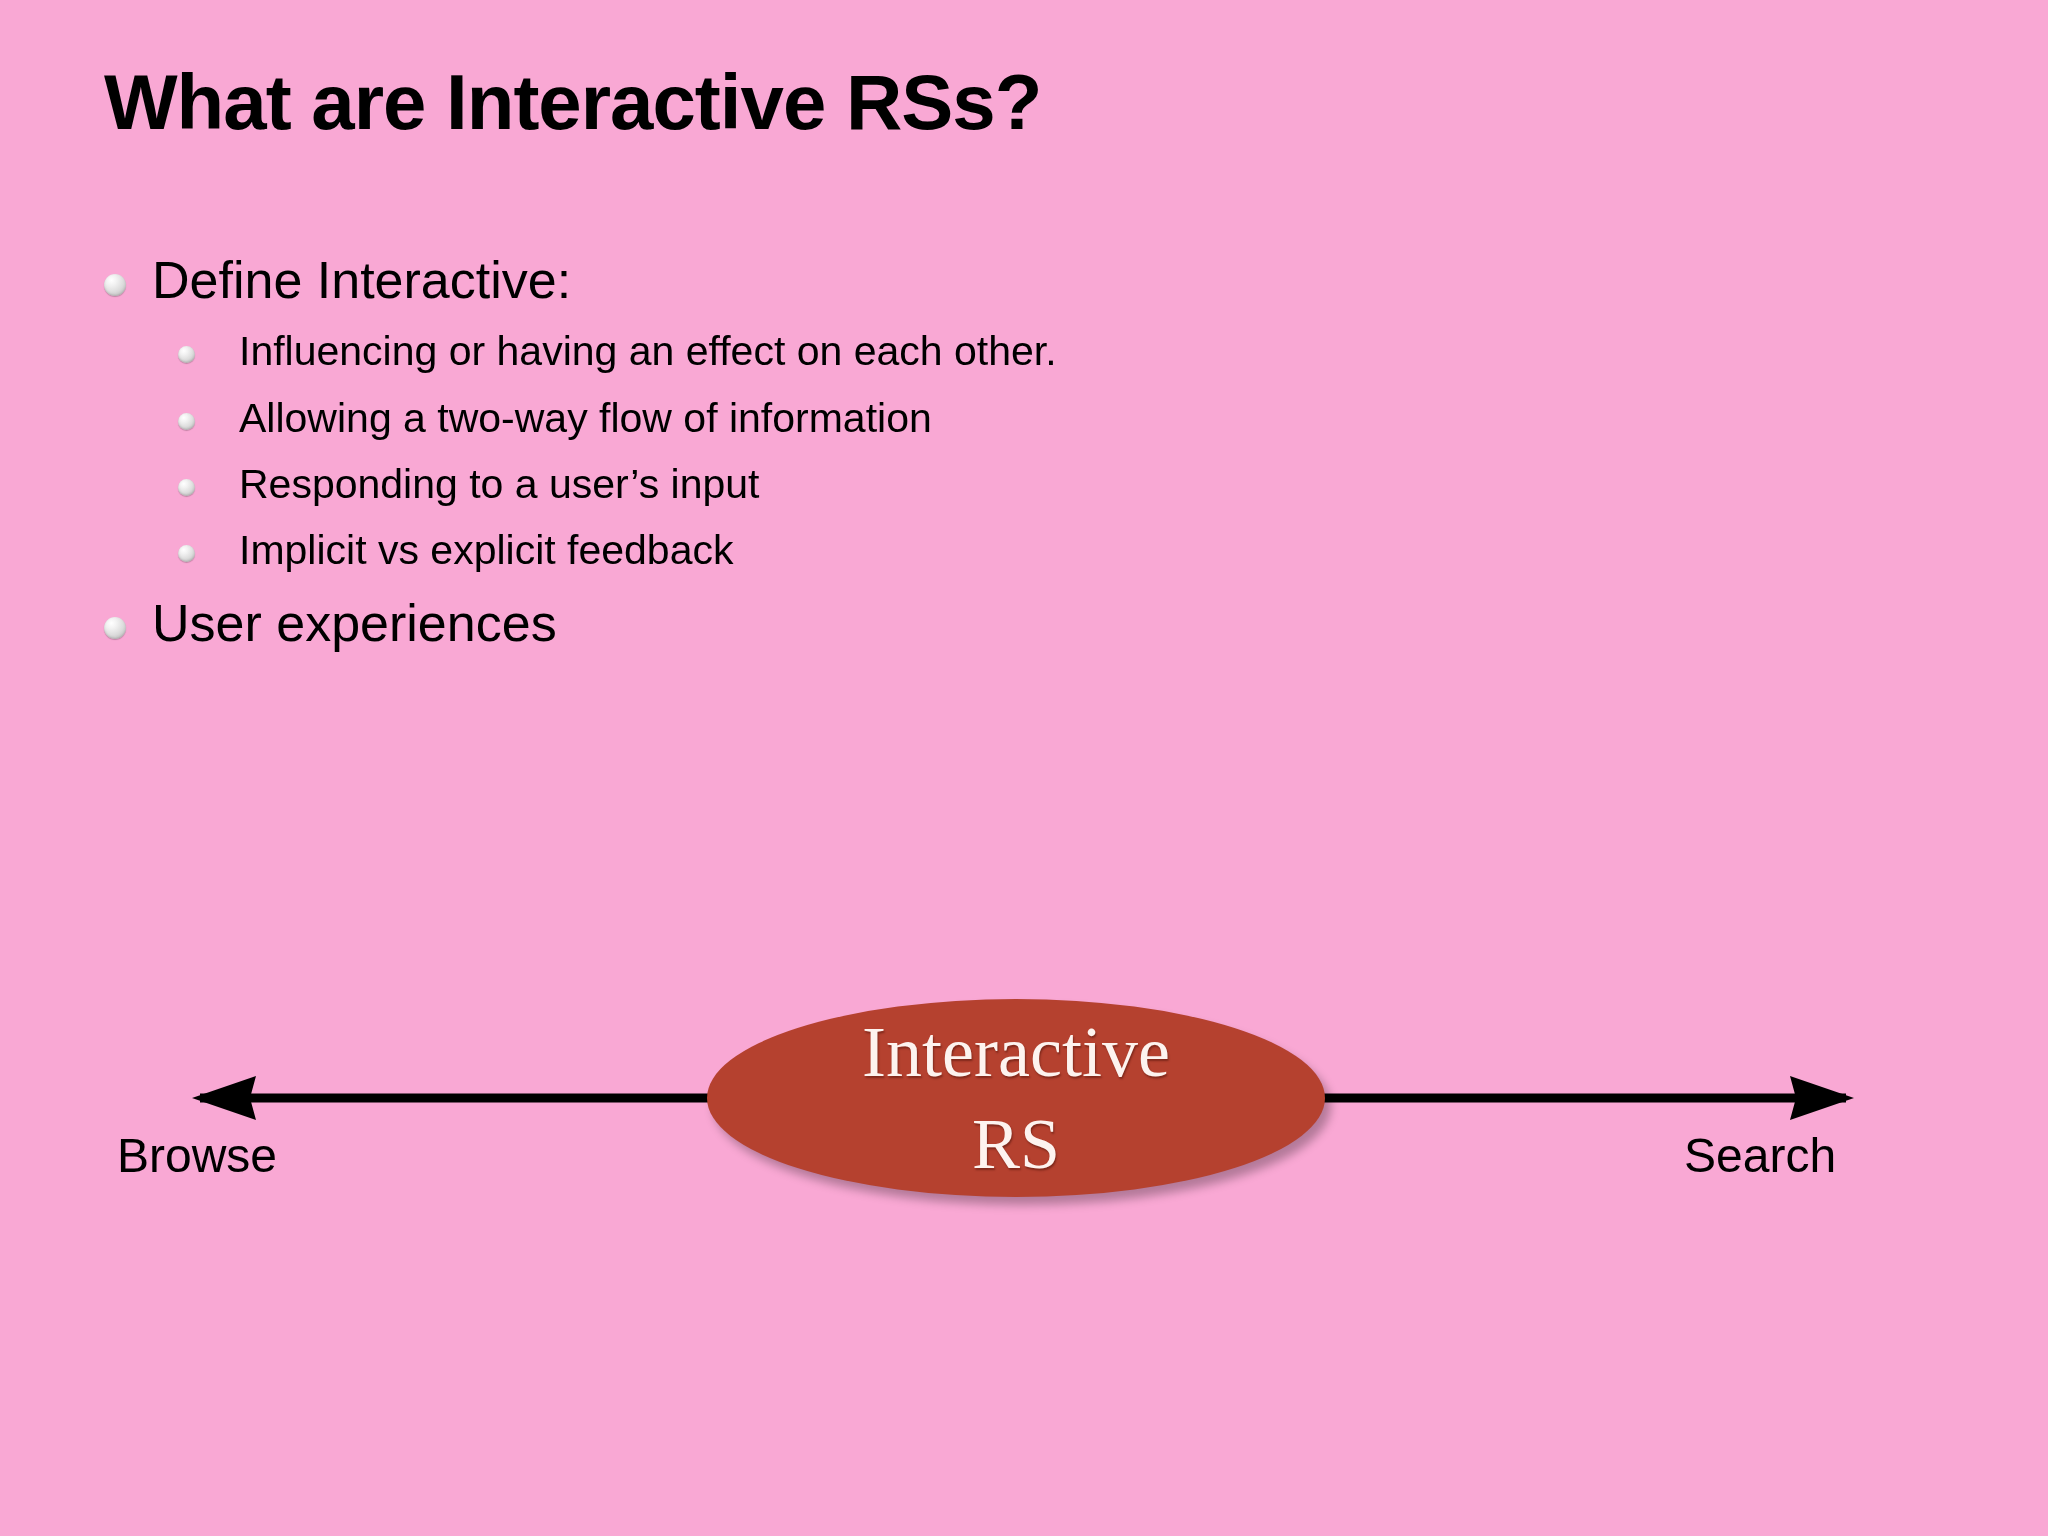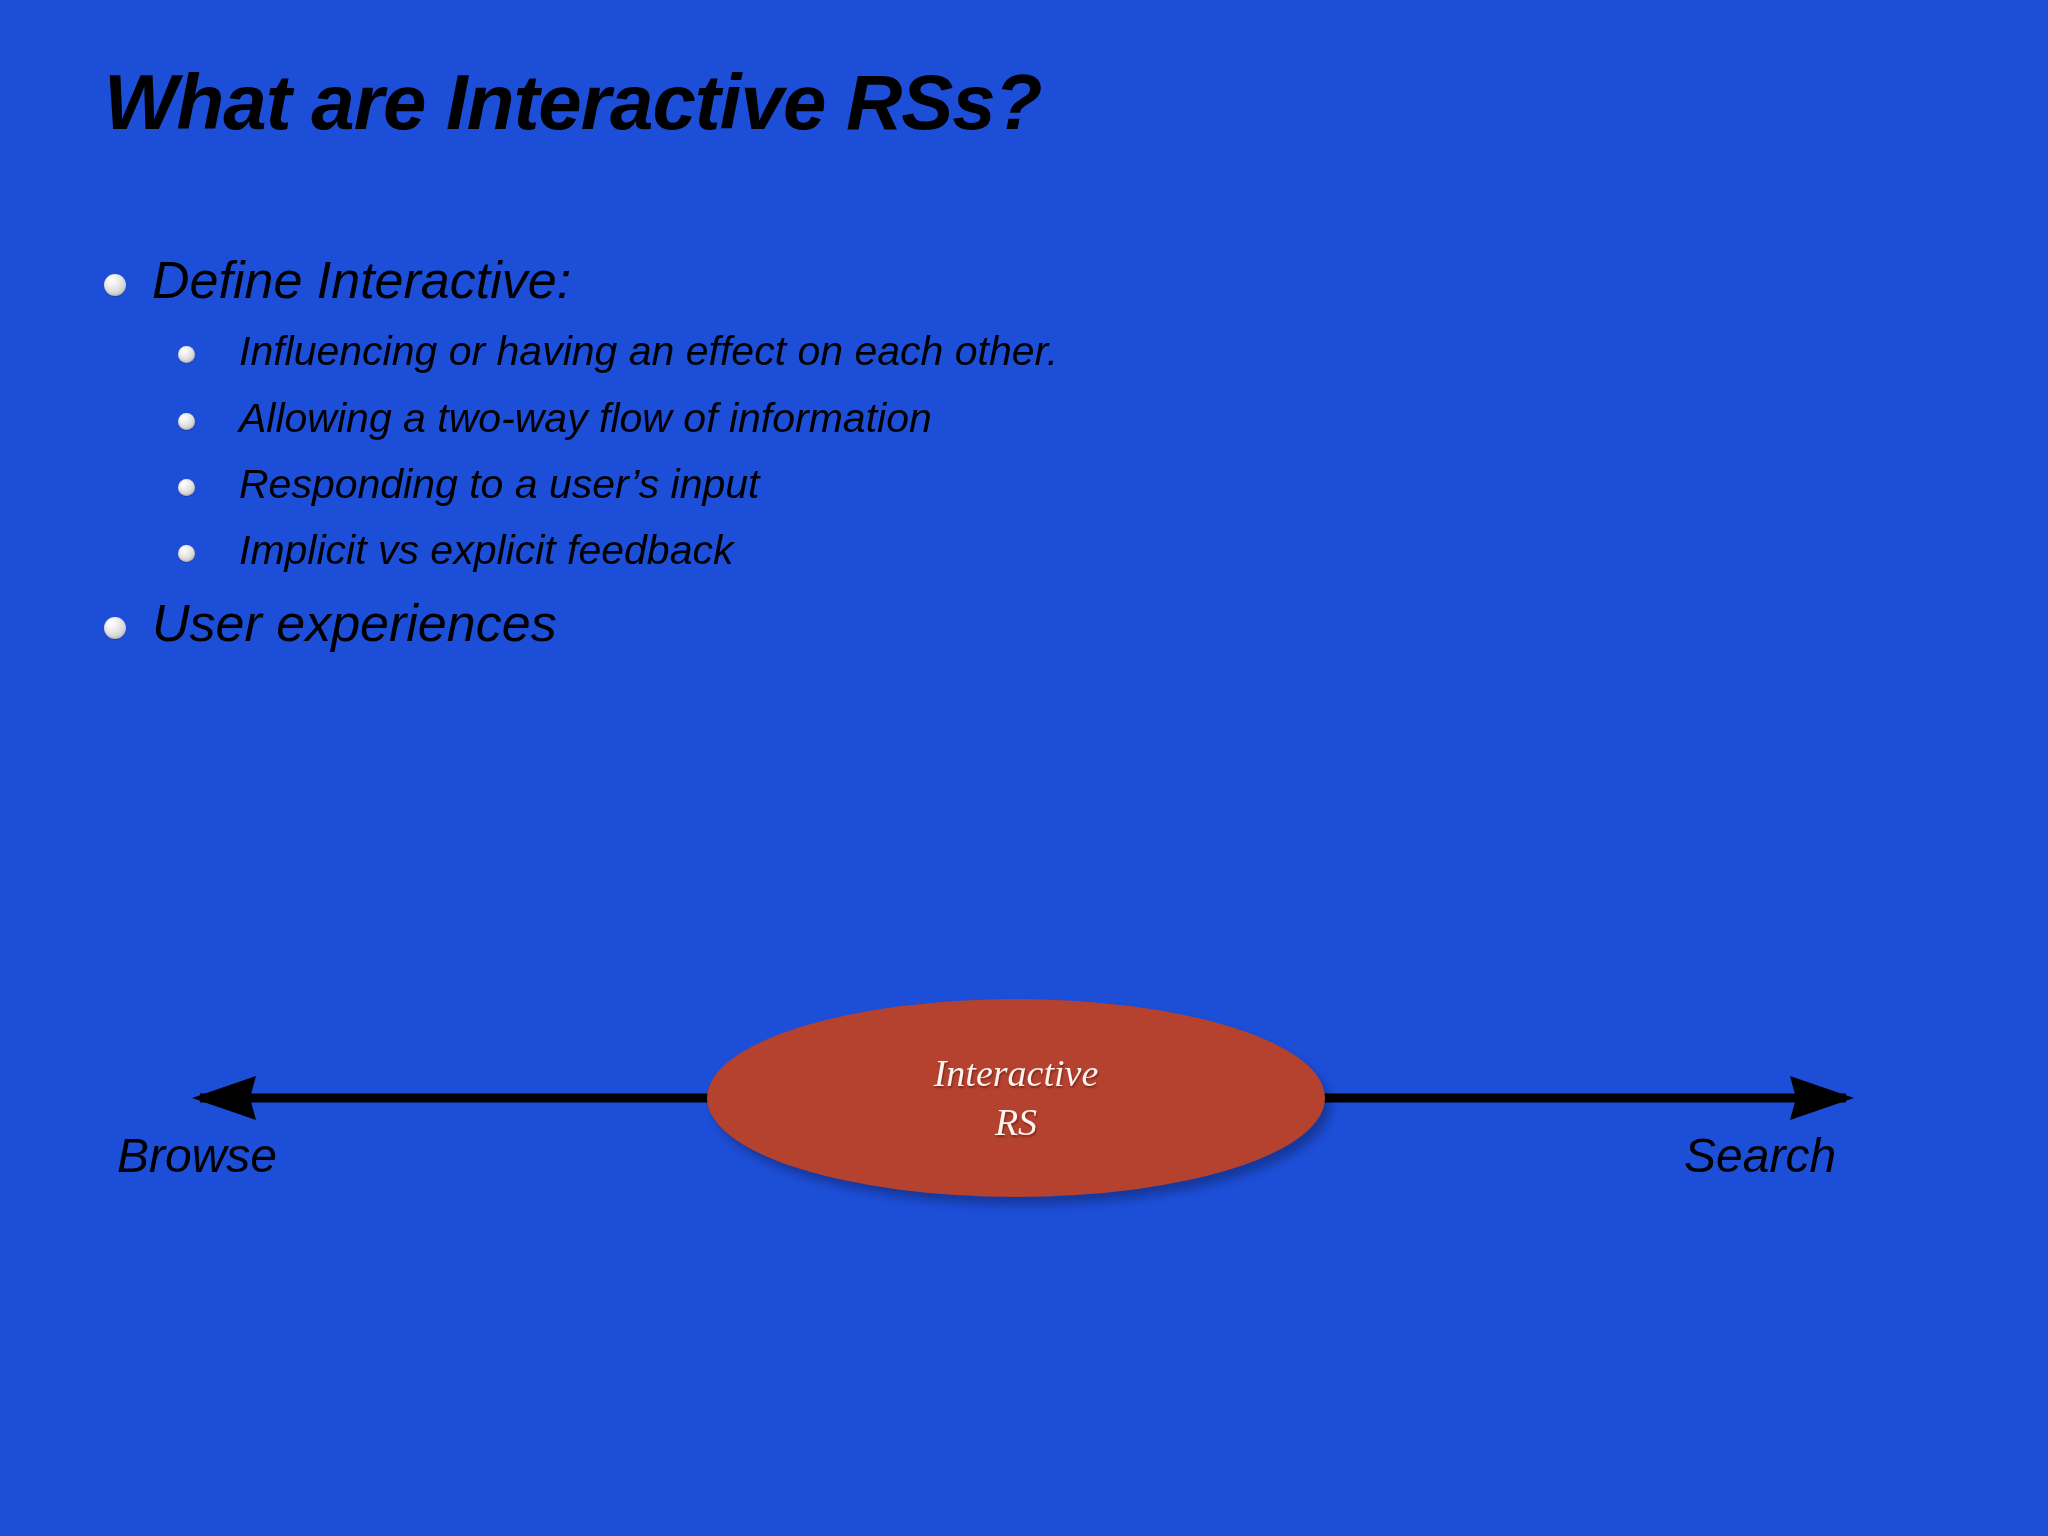--- a/index.html
+++ b/index.html
@@ -13,22 +13,21 @@
     font-family: "Liberation Sans", sans-serif;
     color: #000000;
     overflow: hidden;
     position: relative;
   }
 
   
   .slide {
     position: absolute;
     inset: 0;
-    background: #1d4ed8;
-    font-style: italic;
+    background: #f9a8d4;
   }
 
   
   .slide-title {
     position: absolute;
     left: 104px;
     top: 62px;
     font-size: 78px;
     font-weight: bold;
     letter-spacing: -1px;
@@ -129,21 +128,21 @@
     box-shadow: 6px 8px 10px rgba(0,0,0,0.28);
     display: flex;
     flex-direction: column;
     align-items: center;
     justify-content: center;
     z-index: 3;
   }
 
   .ellipse-label {
     font-family: "Liberation Serif", serif;
-    font-size: 38px;
+    font-size: 72px;
     line-height: 1.28;
     color: #fdf3ef;
     text-align: right;
     text-shadow: 1px 2px 2px rgba(60,10,5,0.45);
     white-space: nowrap;
   }
 
   .axis-end-label {
     position: absolute;
     font-size: 48px;

